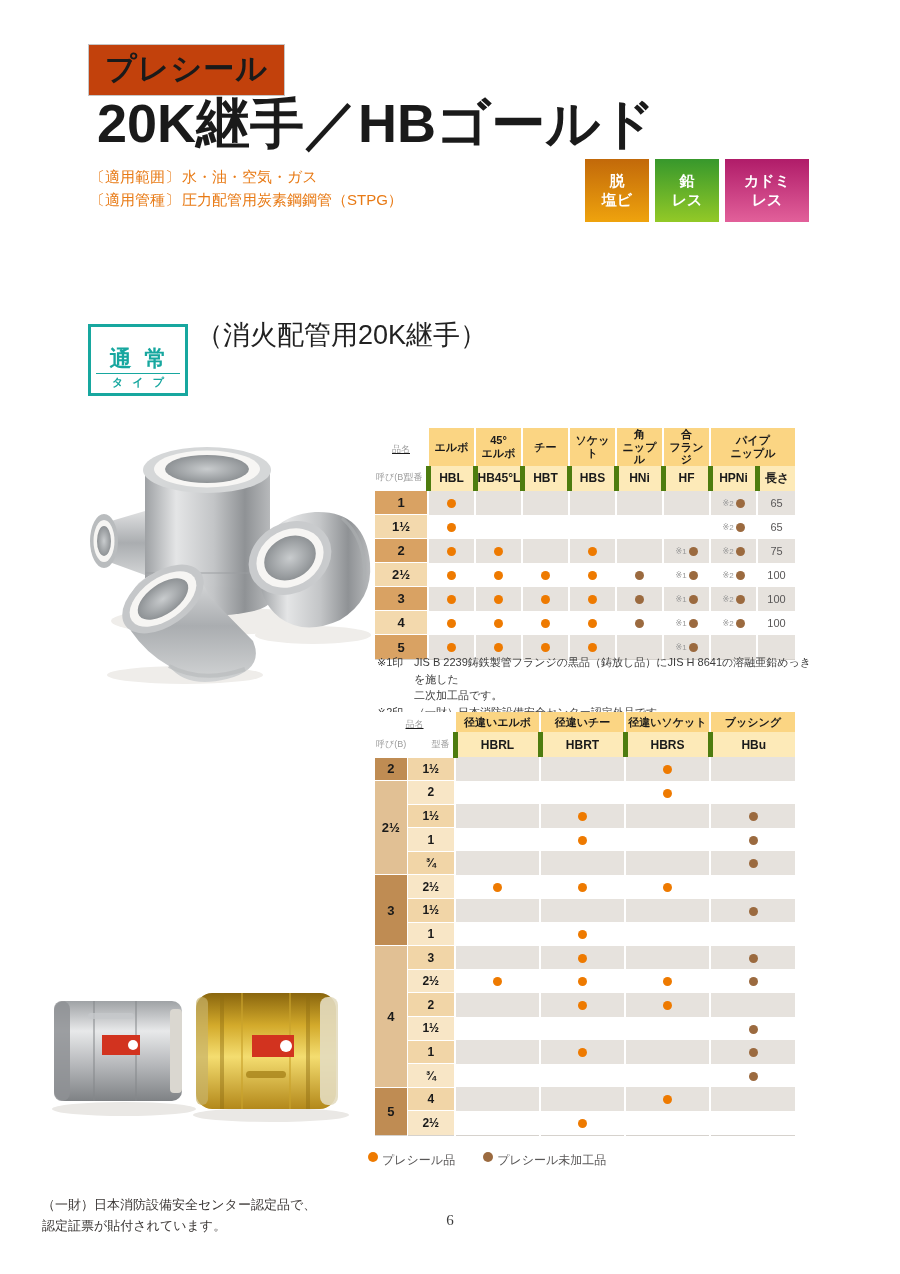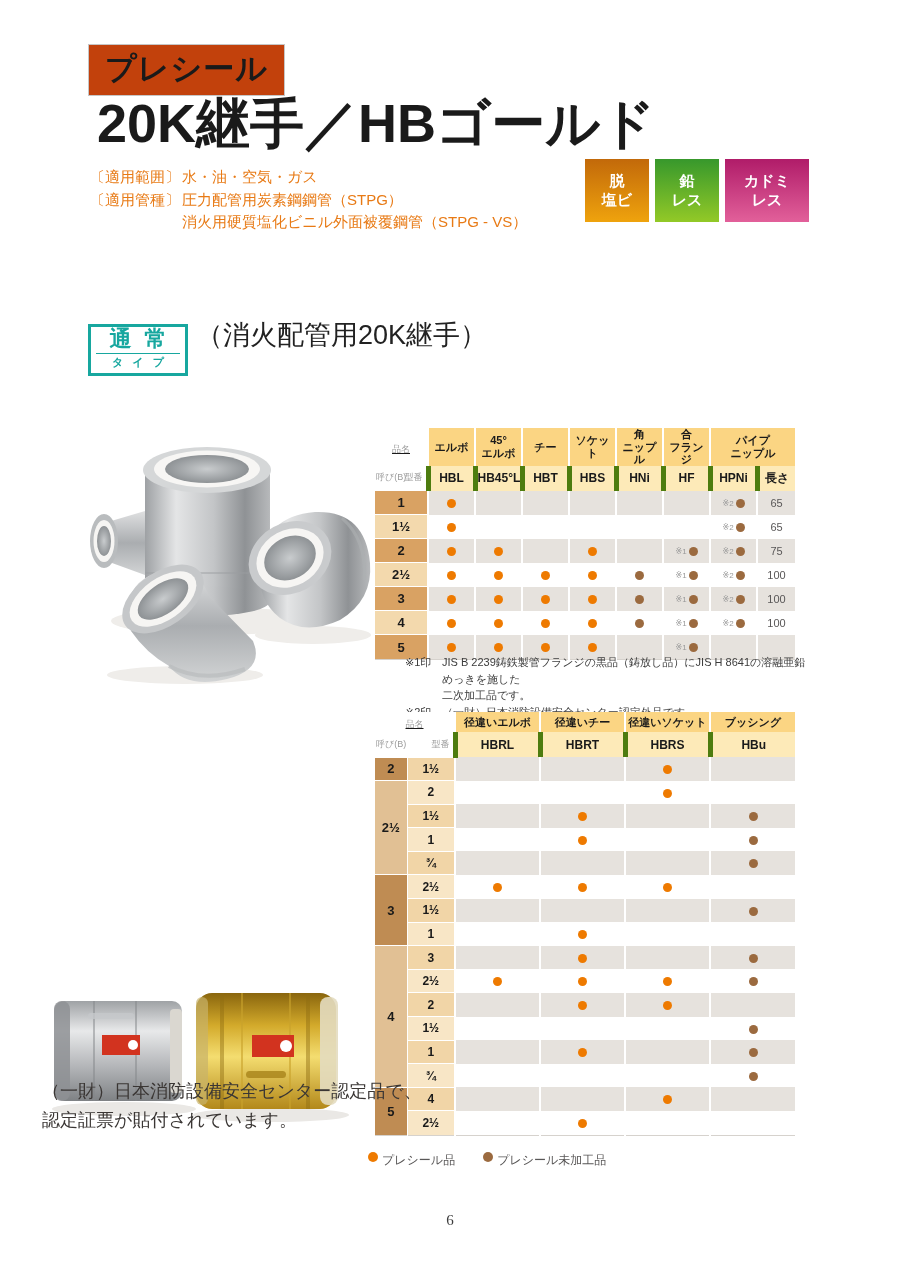--- a/index.html
+++ b/index.html
@@ -11,21 +11,21 @@
              padding:3px 16px 5px;font-size:31px;font-weight:bold;letter-spacing:1px;}
   .main-title{position:absolute;left:97px;top:88px;font-size:54px;font-weight:bold;letter-spacing:0;}
   .specs{position:absolute;left:90px;top:160px;font-size:15px;color:var(--accent);line-height:1.5;font-weight:500;margin-top:6px;}
   .specrow{display:flex;}
   .speclab{width:92px;flex:none;}
   .badges{position:absolute;left:585px;top:159px;display:flex;gap:6px;}
   .badge{height:63px;color:#fff;font-weight:bold;font-size:15px;line-height:1.22;
          display:flex;flex-direction:column;align-items:center;justify-content:center;text-align:center;}
 
   
-  .type-badge{position:absolute;left:88px;top:324px;width:88px;border:3px solid var(--teal);background:#fff;padding:0 3px 3px;}
+  .type-badge{position:absolute;left:88px;top:324px;width:88px;border:3px solid var(--teal);background:#fff;padding:20px 3px 3px;}
   .tb1{color:var(--teal);font-weight:bold;font-size:22px;text-align:center;letter-spacing:13px;text-indent:13px;line-height:1.1;}
   .tbhr{border-top:1px solid var(--teal);margin:2px 2px 1px;}
   .tb2{color:var(--teal);font-size:11px;font-weight:bold;text-align:center;letter-spacing:9px;text-indent:9px;}
   .section-subtitle{position:absolute;left:196px;top:317px;font-size:27px;color:#222;}
   .section-title{position:absolute;left:202px;top:351px;font-size:30px;font-weight:bold;color:#111;}
   .section-note{font-size:18px;font-weight:bold;margin-left:3px;}
 
   
   table.t{position:absolute;width:420px;border-collapse:collapse;table-layout:fixed;border-bottom:1px solid #d6d2cd;}
   #t1{left:375px;top:428px;}
@@ -50,26 +50,26 @@
   .gdk{background:var(--groupDark);} .glt{background:var(--groupLt);}
   .slab{font-weight:bold;font-size:12px;border-top:1px solid #fff;border-left:1px solid #fff;}
   .sdk{background:var(--subDark);} .slt{background:var(--subLt);}
   .dot{display:inline-block;width:9px;height:9px;border-radius:50%;vertical-align:middle;}
   .dot.lg{width:10px;height:10px;}
   .dot.orange{background:var(--dotOrange);} .dot.brown{background:var(--dotBrown);}
   .fnmk{font-size:8px;color:#999;margin-right:2px;vertical-align:middle;}
 
   
   .footnotes{position:absolute;left:377px;top:654px;width:435px;font-size:11px;color:#3c3c3c;line-height:1.5;}
-  .fnrow{display:flex;margin-left:28px;}
+  .fnrow{display:flex;}
   .fnmark{width:37px;flex:none;}
   .fntext{flex:1;}
   .legend{position:absolute;left:368px;top:1152px;display:flex;gap:28px;font-size:12px;color:#595757;align-items:center;}
   .legitem{display:flex;gap:4px;}
-  .caption{position:absolute;left:42px;top:1077px;font-size:18px;color:#3a3634;line-height:1.62;white-space:pre-line;}
+  .caption{position:absolute;left:42px;top:1194px;font-size:13px;color:#3a3634;line-height:1.62;white-space:pre-line;}
   .pagenum{position:absolute;left:0;top:1212px;width:100%;text-align:center;
            font-family:"Liberation Serif","DejaVu Serif",serif;font-size:15px;color:#3d3d3d;}
 
   .photo1{position:absolute;left:85px;top:423px;}
   .photo2{position:absolute;left:36px;top:983px;}
 </style>
 </head>
 <body>
 
 <div class="page">
@@ -80,24 +80,20 @@
   <div class="main-title">20K継手／HBゴールド</div>
 
   <div class="specs">
       <div class="specrow">
         <span class="speclab">〔適用範囲〕</span>
         <span>水・油・空気・ガス</span>
       </div>
       <div class="specrow">
         <span class="speclab">〔適用管種〕</span>
         <span>圧力配管用炭素鋼鋼管（STPG）</span>
-      </div>
-      <div class="specrow">
-        <span class="speclab"></span>
-        <span>消火用硬質塩化ビニル外面被覆鋼管（STPG - VS）</span>
       </div>
     </div>
   <div class="badges">
       <div class="badge" style="width:64px;background:linear-gradient(180deg,#c2690a,#efa30d)">
         <div>脱</div>
         <div>塩ビ</div>
       </div>
       <div class="badge" style="width:64px;background:linear-gradient(180deg,#37982c,#93c927)">
         <div>鉛</div>
         <div>レス</div>

